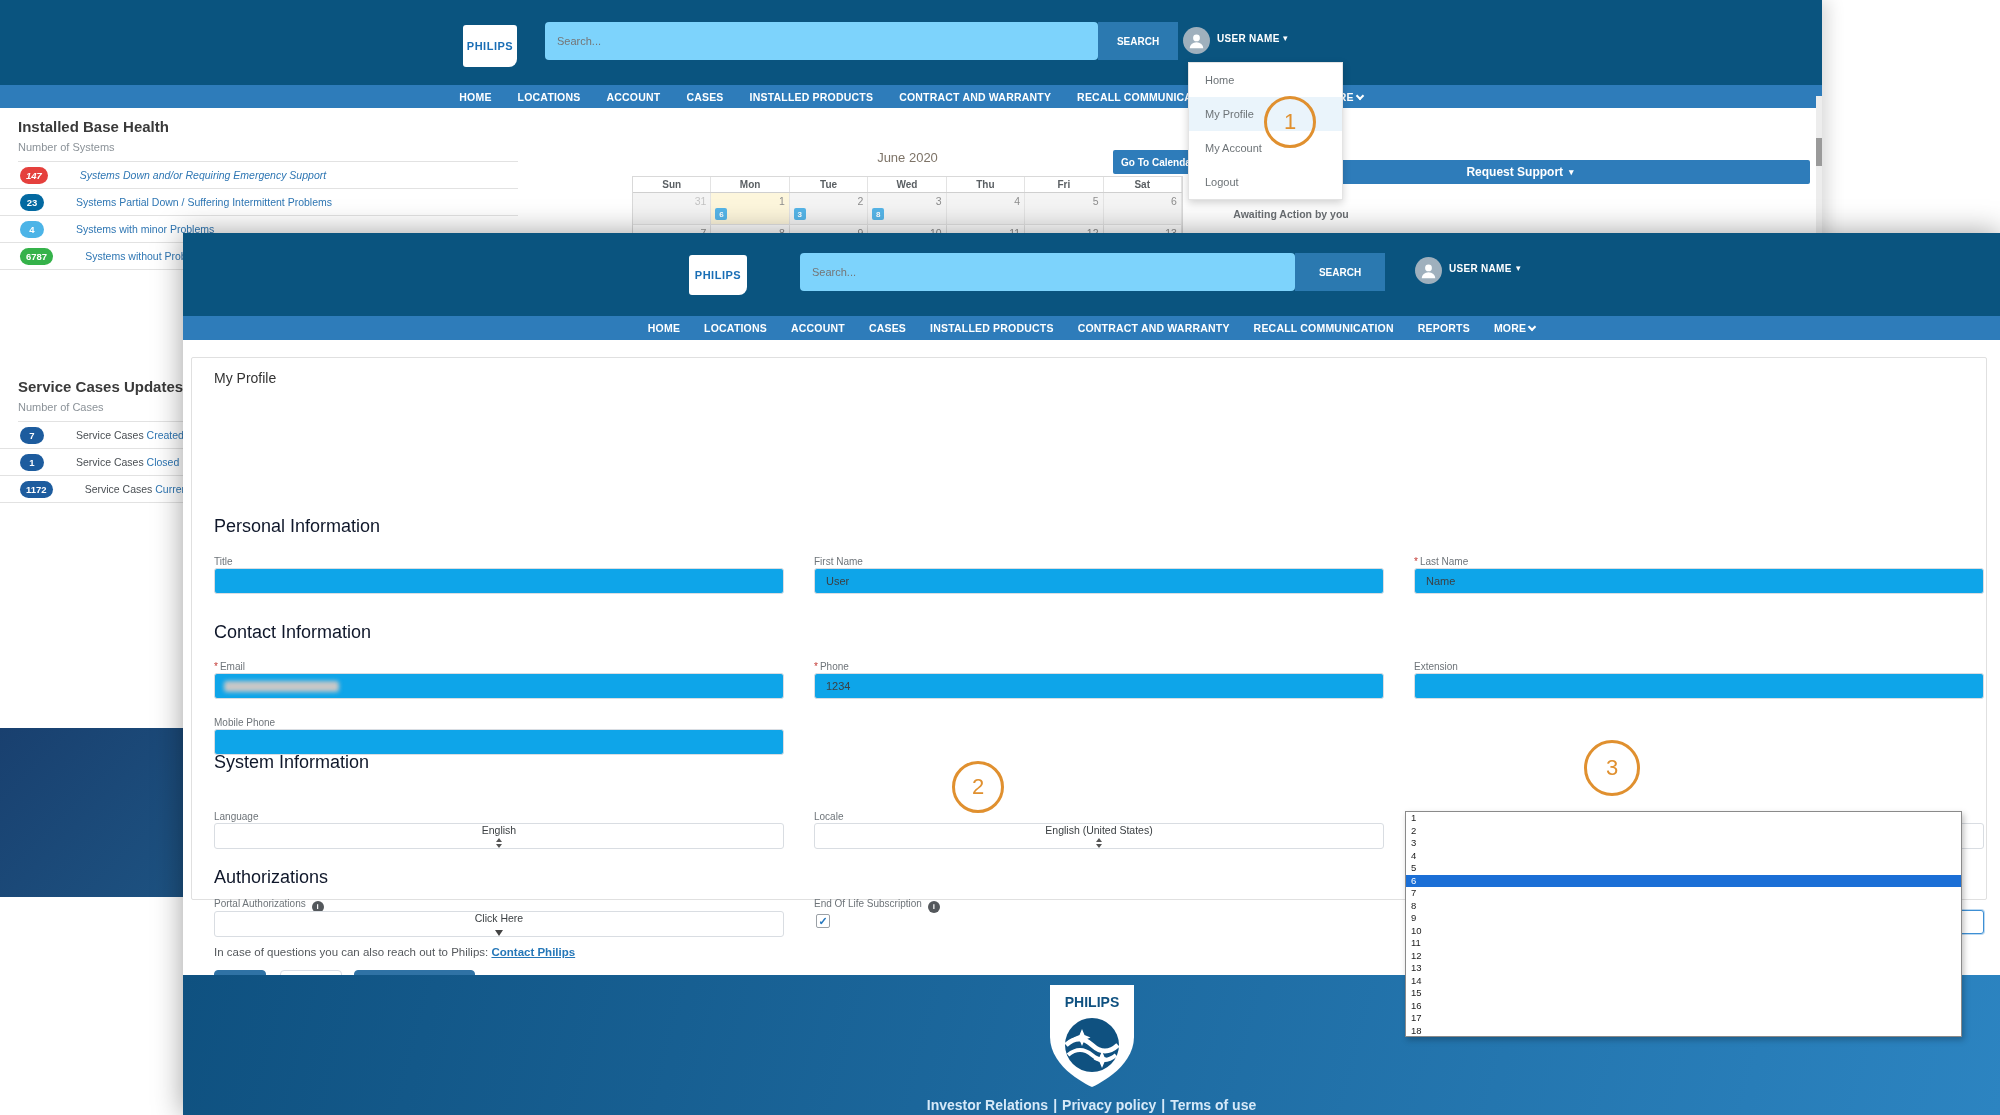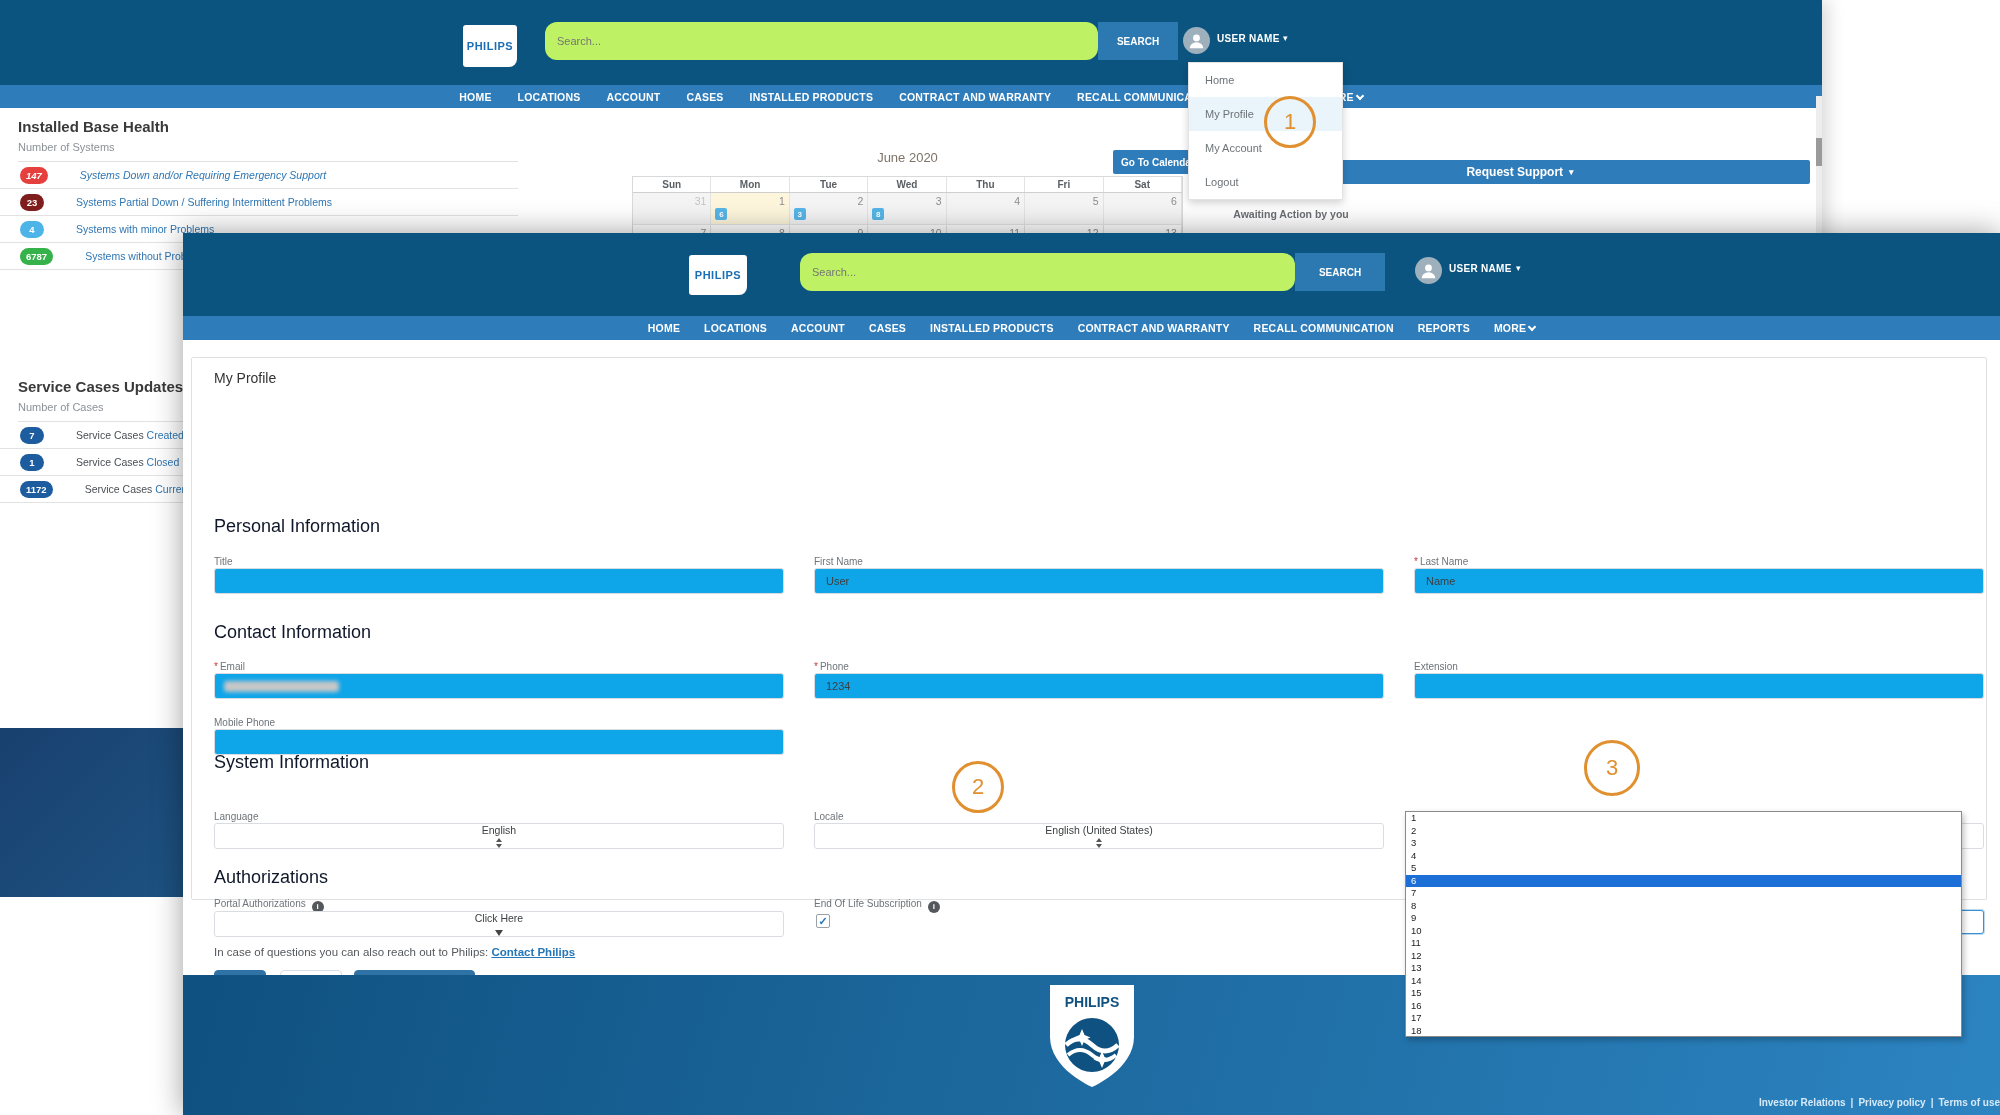--- a/index.html
+++ b/index.html
@@ -4,21 +4,21 @@
 <style>
   html,body{margin:0;padding:0;background:#fff;}
   *{box-sizing:border-box;font-family:"Liberation Sans",sans-serif;}
   #page{position:relative;width:2000px;height:1115px;overflow:hidden;background:#fff;}
   .abs{position:absolute;}
 
   
   #bg{position:absolute;left:0;top:0;width:1822px;height:1115px;background:#fff;box-shadow:6px 0 16px rgba(0,0,0,.15);}
   .hdr{position:absolute;left:0;top:0;width:100%;height:85px;background:#0a547f;}
   .plogo{background:#fff;border-radius:3px 3px 8px 3px;display:flex;align-items:center;justify-content:center;color:#1a6eb5;font-weight:bold;letter-spacing:.5px;}
-  .srch{background:#bef264;border-radius:12px;display:flex;align-items:center;padding:0 10px;}
+  .srch{background:#7dd3fc;border-radius:4px;display:flex;align-items:center;padding:0 10px;}
   .srch input{border:none;outline:none;width:100%;font-size:11px;color:#444;background:transparent;}
   .sbtn{background:#2b79b0;color:#fff;font-weight:bold;display:flex;align-items:center;justify-content:center;cursor:pointer;}
   .uavatar{border-radius:50%;background:#9fb0bd;display:flex;align-items:center;justify-content:center;overflow:hidden;}
   .uname{color:#fff;font-weight:bold;font-size:10px;letter-spacing:.3px;}
   .caret{color:#fff;font-size:9px;}
   .navbar{position:absolute;left:0;width:100%;background:#2e7cba;display:flex;align-items:center;justify-content:center;gap:26px;}
   .navbar span{color:#fff;font-weight:bold;font-size:10.5px;letter-spacing:.2px;white-space:nowrap;cursor:pointer;}
   .chev{display:inline-block;width:6px;height:6px;border-left:2px solid #fff;border-bottom:2px solid #fff;transform:rotate(-45deg);margin-left:3px;vertical-align:2px;}
 
   .h1{font-size:15px;font-weight:bold;color:#3a3a3a;}
@@ -76,21 +76,21 @@
   .eolsel{border:1px solid #3d8fd4;box-shadow:0 0 0 1px #bcd9f1;}
   .eollist{position:absolute;left:1222px;top:578px;width:557px;height:226px;background:#fff;border:1px solid #8a8a8a;box-shadow:2px 3px 6px rgba(0,0,0,.25);z-index:40;overflow:hidden;}
   .eollist .opt{height:12.5px;line-height:12.5px;padding-left:5px;font-size:9.5px;color:#222;cursor:pointer;}
   .eollist .opt.selected{background:#1b6fd6;color:#fff;}
   .note{position:absolute;left:22px;top:588px;font-size:11.5px;color:#54585c;}
   .note a{color:#2577b8;text-decoration:underline;font-weight:bold;cursor:pointer;}
   .btn{position:absolute;height:27px;border-radius:4px;display:flex;align-items:center;justify-content:center;font-size:11px;font-weight:bold;cursor:pointer;padding:0 12px;}
   .btn.blue{background:#2f72a5;color:#fff;border:1px solid #2f72a5;}
   .btn.white{background:#fff;color:#777;border:1px solid #d8dde6;}
   .fgfooter{position:absolute;left:0;top:742px;width:100%;height:140px;background:linear-gradient(105deg,#0f5180 0%,#2c84c1 100%);}
-  .flinks{position:absolute;left:0;top:122px;width:100%;text-align:right;font-size:10px;font-weight:bold;color:#d6e9f8;}
+  .flinks{position:absolute;left:0;top:122px;width:100%;text-align:center;font-size:14px;font-weight:bold;color:#d6e9f8;}
   .flinks span{cursor:pointer;}
   .fsep{margin:0 5px;cursor:default;}
 
   
   .ann{position:absolute;border:3px solid #e0902f;border-radius:50%;display:flex;align-items:center;justify-content:center;color:#e0902f;font-size:22px;z-index:60;background:transparent;}
 </style>
 </head>
 <body>
 
 <div id="page">
@@ -127,21 +127,21 @@
     </div>
 
     <div class="h1 abs" style="left:18px;top:118px;">Installed Base Health</div>
     <div class="sub abs" style="left:18px;top:141px;">Number of Systems</div>
     <div class="rowline" style="left:18px;top:161px;width:500px;"></div>
     <div class="ibrow" style="left:0;top:162px;width:518px;font-style:italic;">
       <span class="badge" style="background:#e5403d;">147</span>
       <span class="iblabel">Systems Down and/or Requiring Emergency Support</span>
     </div>
     <div class="ibrow" style="left:0;top:189px;width:518px;">
-      <span class="badge" style="background:#7f1d1d;">23</span>
+      <span class="badge" style="background:#0369a1;">23</span>
       <span class="iblabel">Systems Partial Down / Suffering Intermittent Problems</span>
     </div>
     <div class="ibrow" style="left:0;top:216px;width:518px;">
       <span class="badge" style="background:#4cb4e7;">4</span>
       <span class="iblabel">Systems with minor Problems</span>
     </div>
     <div class="ibrow" style="left:0;top:243px;width:518px;">
       <span class="badge" style="background:#35b24a;">6787</span>
       <span class="iblabel">Systems without Problems</span>
     </div>

